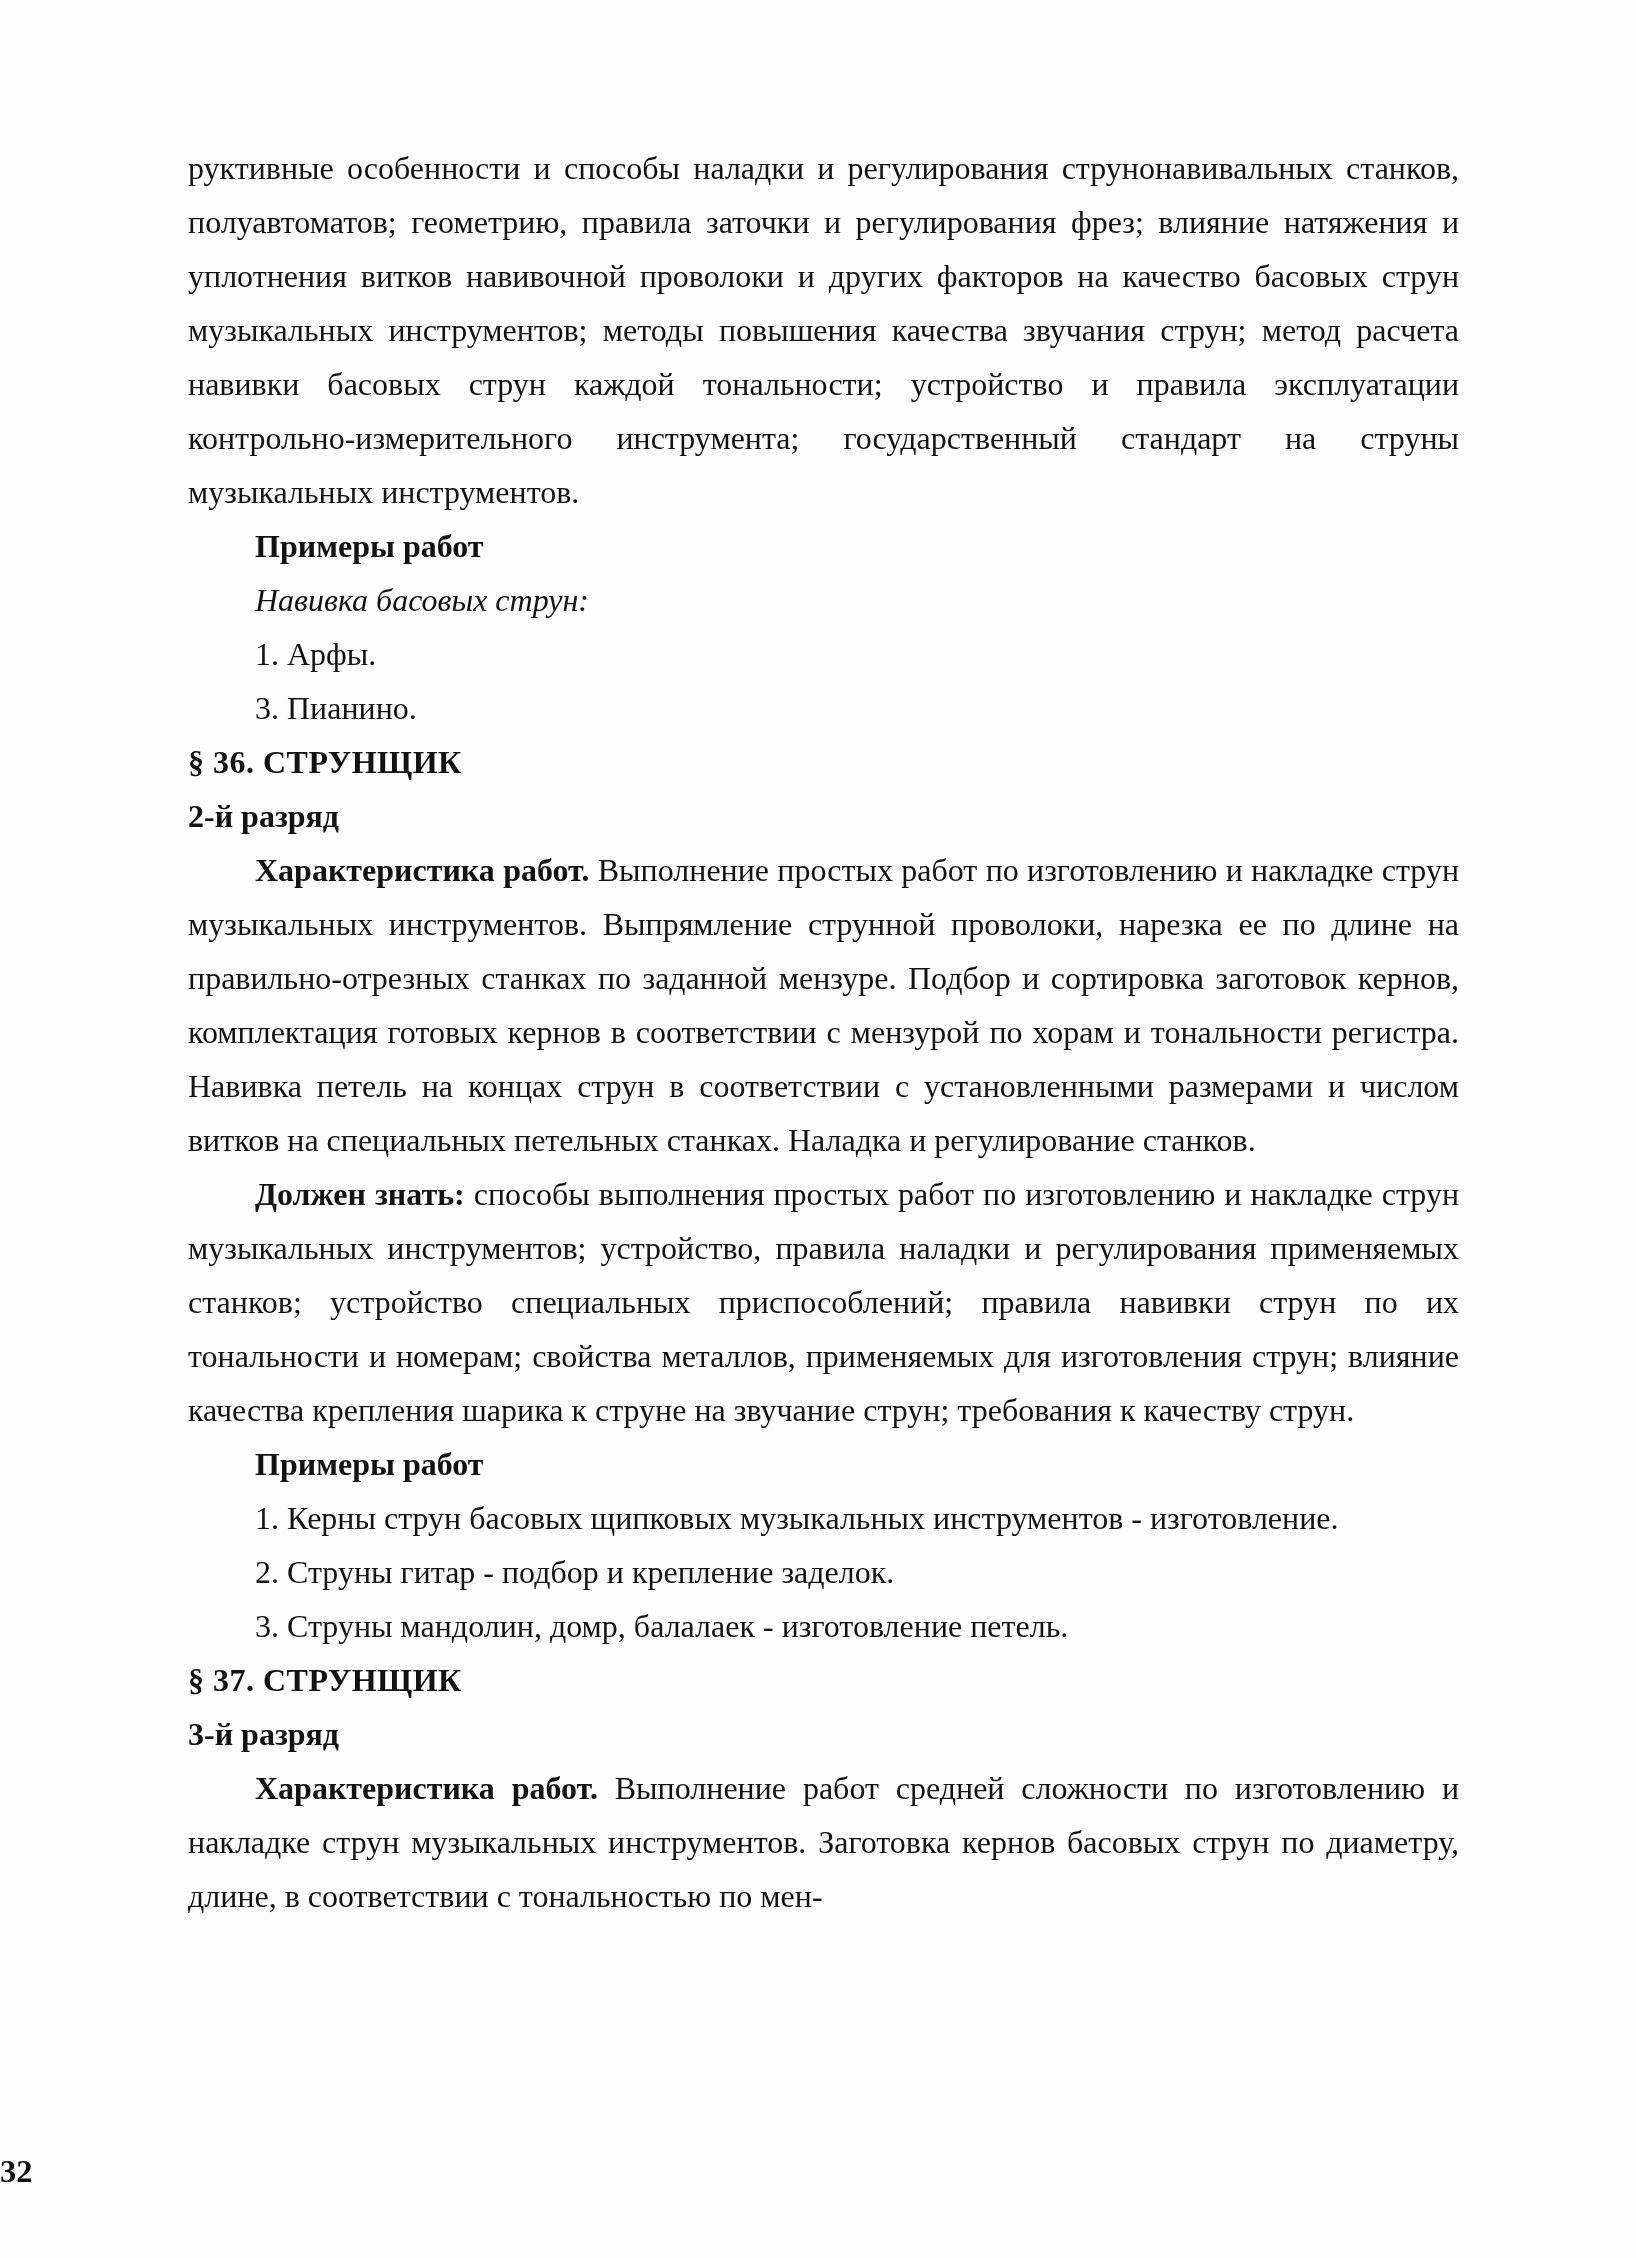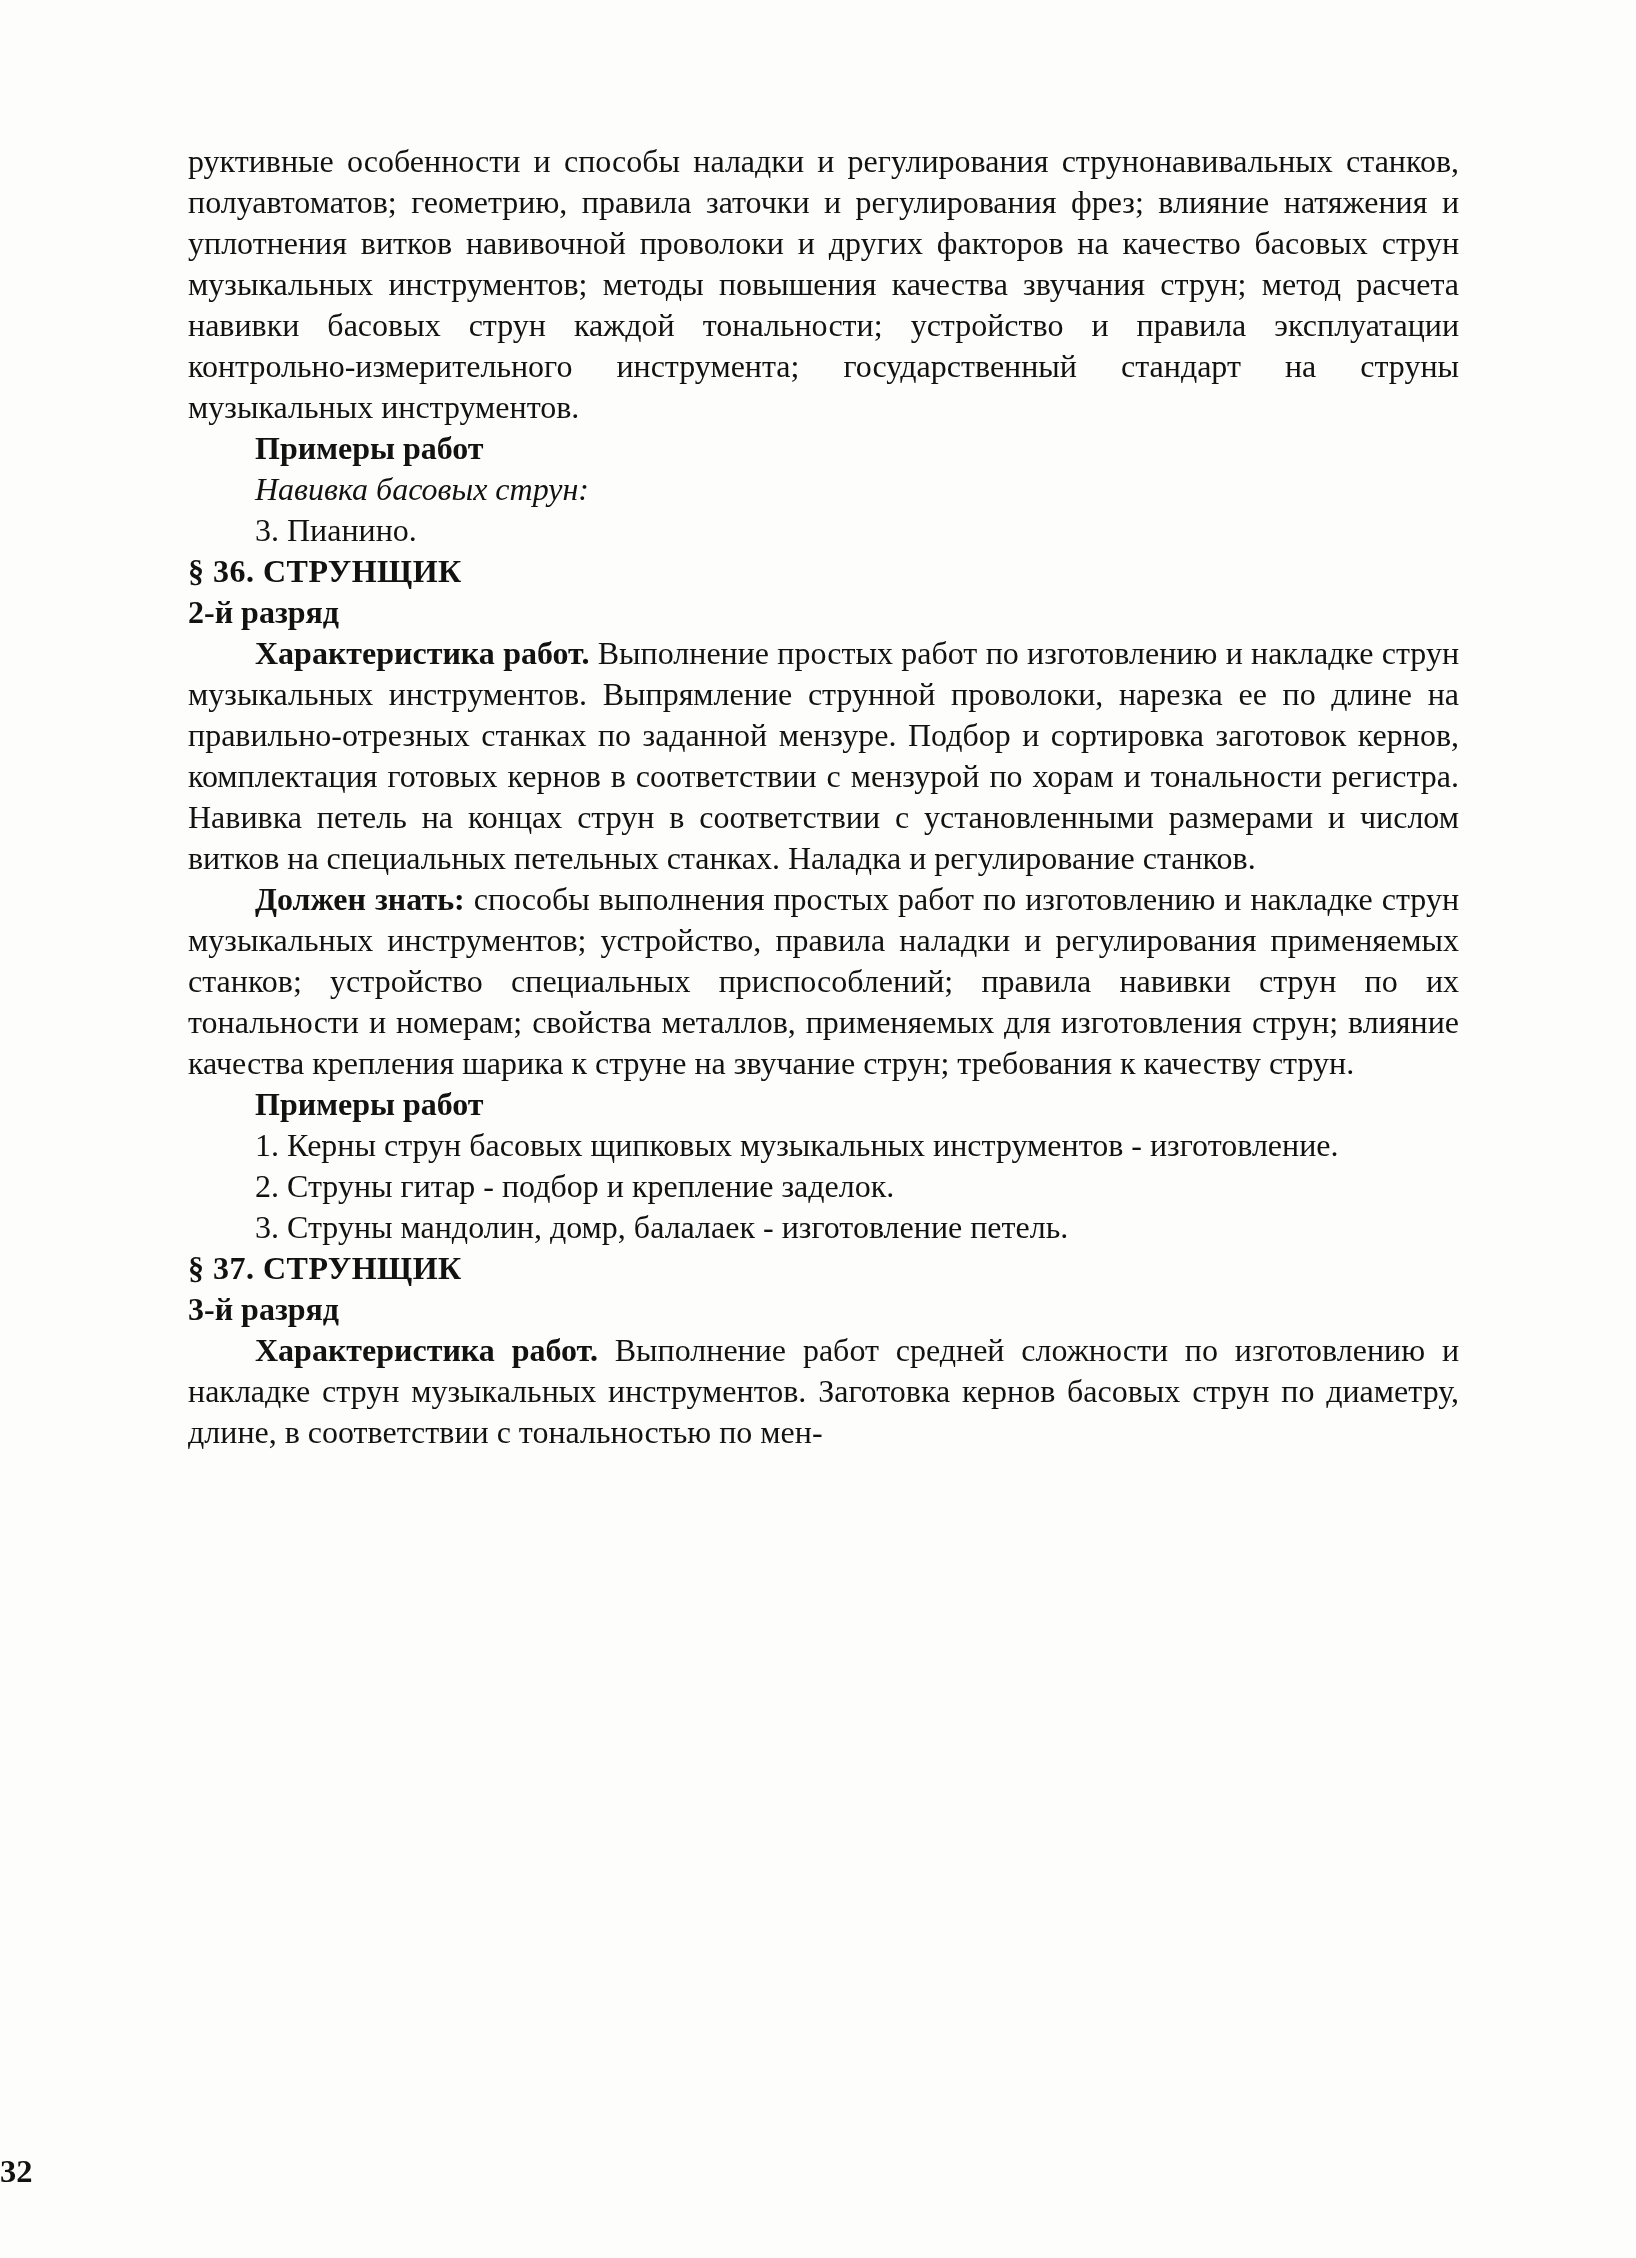--- a/index.html
+++ b/index.html
@@ -19,21 +19,21 @@
   }
   .text-block {
     position: absolute;
     left: 188px;
     top: 141px;
     width: 1271px;
   }
   .text-block p {
     margin: 0;
     font-size: 32px;
-    line-height: 41px;
+    line-height: 54px;
     text-align: justify;
   }
   .indent { text-indent: 67px; }
   .bold { font-weight: bold; }
   .italic { font-style: italic; }
   .section-heading {
     margin: 0;
     margin-top: 44px;
     font-size: 32.5px;
     line-height: 42px;
@@ -60,20 +60,21 @@
 </head>
 <body>
 
 <div class="page">
   <div class="text-block">
 
     <p>руктивные особенности и способы наладки и регулирования струнонавивальных станков, полуавтоматов; геометрию, правила заточки и регулирования фрез; влияние натяжения и уплотнения витков навивочной проволоки и других факторов на качество басовых струн музыкальных инструментов; методы повышения качества звучания струн; метод расчета навивки басовых струн каждой тональности; устройство и правила эксплуатации контрольно-измерительного инструмента; государственный стандарт на струны музыкальных инструментов.</p>
 
     <p class="indent bold">Примеры работ</p>
     <p class="indent italic">Навивка басовых струн:</p>
+    <p class="indent">1. Арфы.</p>
     <p class="indent">3. Пианино.</p>
 
     <p class="section-heading">§ 36. СТРУНЩИК</p>
     <p class="grade">2-й разряд</p>
 
     <p class="indent"><span class="bold">Характеристика работ.</span> <span>Выполнение простых работ по изготовлению и накладке струн музыкальных инструментов. Выпрямление струнной проволоки, нарезка ее по длине на правильно-отрезных станках по заданной мензуре. Подбор и сортировка заготовок кернов, комплектация готовых кернов в соответствии с мензурой по хорам и тональности регистра. Навивка петель на концах струн в соответствии с установленными размерами и числом витков на специальных петельных станках. Наладка и регулирование станков.</span></p>
 
     <p class="indent"><span class="bold">Должен знать:</span> <span>способы выполнения простых работ по изготовлению и накладке струн музыкальных инструментов; устройство, правила наладки и регулирования применяемых станков; устройство специальных приспособлений; правила навивки струн по их тональности и номерам; свойства металлов, применяемых для изготовления струн; влияние качества крепления шарика к струне на звучание струн; требования к качеству струн.</span></p>
 
     <p class="indent bold">Примеры работ</p>

